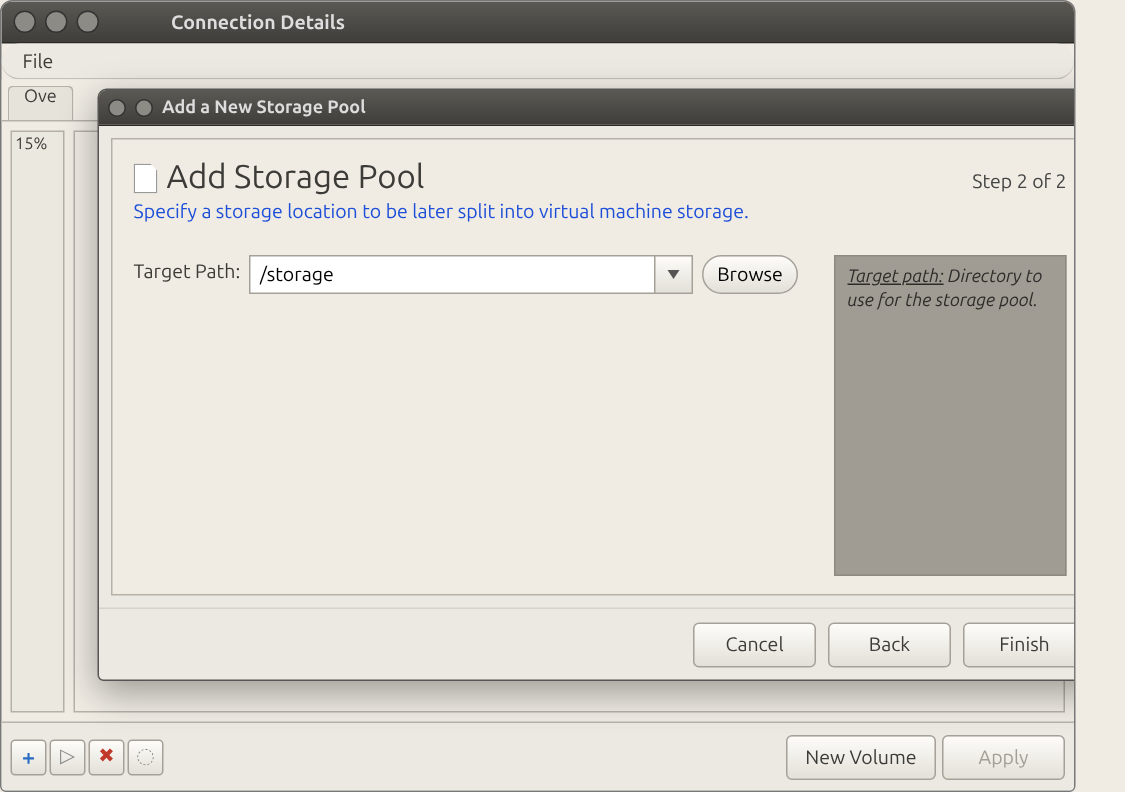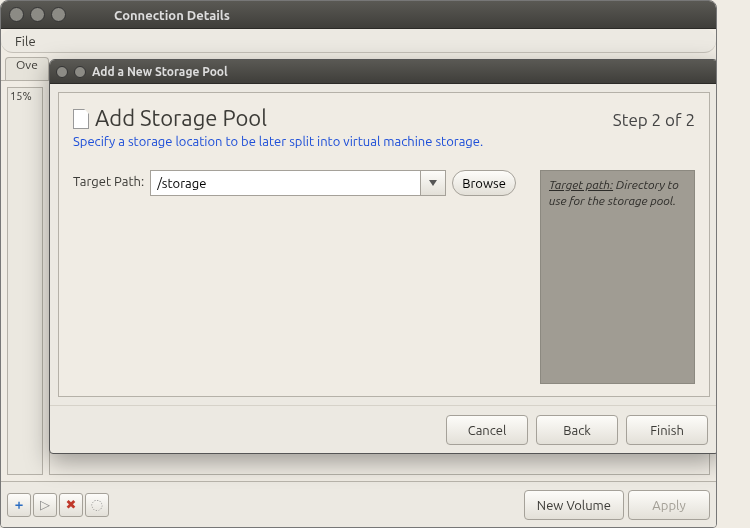--- a/index.html
+++ b/index.html
@@ -119,21 +119,21 @@
     cursor: pointer;
   }
   .btn:disabled, .btn.disabled {
     color: #a39f96;
     cursor: default;
   }
 
   
   .dialog {
     position: absolute;
-    left: 48px; top: 58px;
+    left: 64px; top: 58px;
     width: 670px; height: 395px;
     background: #ece9e2;
     border: 1px solid #555;
     border-radius: 6px 6px 4px 4px;
     box-shadow: 0 8px 24px rgba(0,0,0,.35);
     display: flex; flex-direction: column;
     overflow: hidden;
   }
   .dlg-titlebar {
     height: 24px;
@@ -160,21 +160,21 @@
     padding-left: 22px;
     position: relative;
   }
   .page-icon {
     position: absolute; left: 0; top: 4px;
     width: 16px; height: 20px;
     background: #fff;
     border: 1px solid #999;
     clip-path: polygon(0 0, 70% 0, 100% 25%, 100% 100%, 0 100%);
   }
-  .step-label { font-size: 17px; color: #444; }
+  .step-label { font-size: 13px; color: #444; }
   .dlg-sub { margin-top: 4px; font-size: 13px; color: #1d4ed8; }
   .form-region {
     display: flex; gap: 24px; margin-top: 22px; flex: 1;
   }
   .form-left { flex: 1; display: flex; align-items: flex-start; gap: 6px; }
   .fld-label { padding-top: 4px; white-space: nowrap; }
   .combo {
     flex: 1; display: flex;
   }
   .combo input {

